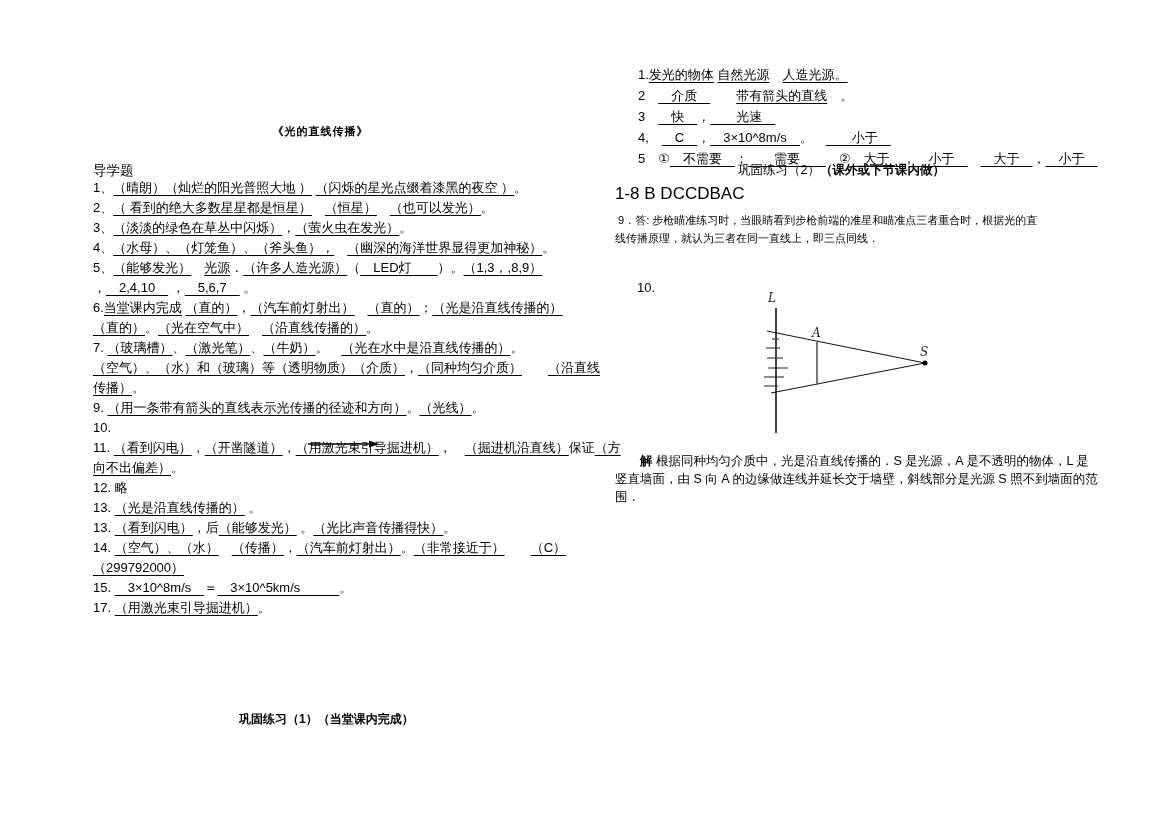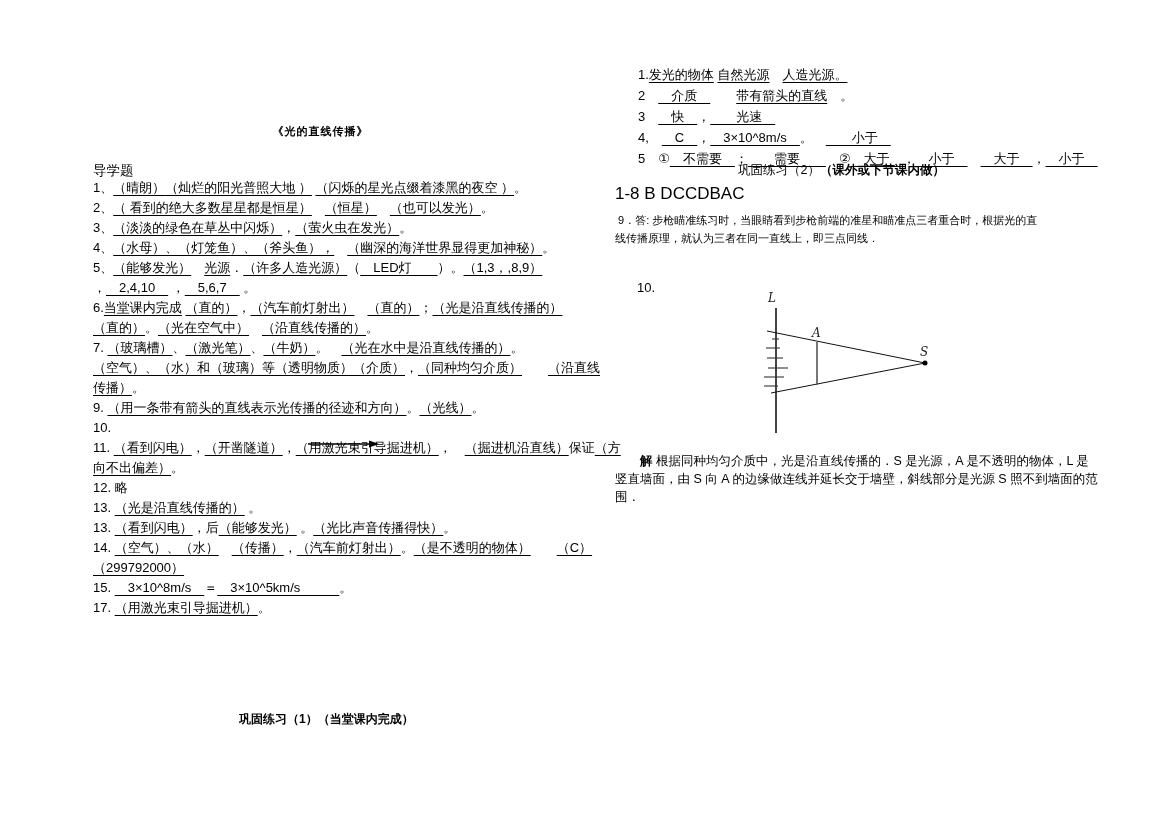--- a/index.html
+++ b/index.html
@@ -52,21 +52,21 @@
     <div class="tline"><span>7. </span><span class="u">（玻璃槽）</span><span>、</span><span class="u">（激光笔）</span><span>、</span><span class="u">（牛奶）</span><span>。　</span><span class="u">（光在水中是沿直线传播的）</span><span>。</span></div>
     <div class="tline"><span class="u">（空气）、（水）和（玻璃）等（透明物质）</span><span class="u">（介质）</span><span>，</span><span class="u">（同种均匀介质）</span><span>　　</span><span class="u">（沿直线</span></div>
     <div class="tline"><span class="u">传播）</span><span>。</span></div>
     <div class="tline"><span>9. </span><span class="u">（用一条带有箭头的直线表示光传播的径迹和方向）</span><span>。</span><span class="u">（光线）</span><span>。</span></div>
     <div class="tline"><span>10.</span></div>
     <div class="tline"><span>11. </span><span class="u">（看到闪电）</span><span>，</span><span class="u">（开凿隧道）</span><span>，</span><span class="u">（用激光束引导掘进机）</span><span>，　</span><span class="u">（掘进机沿直线）</span><span>保证</span><span class="u">（方</span></div>
     <div class="tline"><span class="u">向不出偏差）</span><span>。</span></div>
     <div class="tline"><span>12. 略</span></div>
     <div class="tline"><span>13. </span><span class="u">（光是沿直线传播的）</span><span> 。</span></div>
     <div class="tline"><span>13. </span><span class="u">（看到闪电）</span><span>，后</span><span class="u">（能够发光）</span><span> 。</span><span class="u">（光比声音传播得快）</span><span>。</span></div>
-    <div class="tline"><span>14. </span><span class="u">（空气）、（水）</span><span>　</span><span class="u">（传播）</span><span>，</span><span class="u">（汽车前灯射出）</span><span>。</span><span class="u">（是不透明的物体）</span><span>　　</span><span class="u">（C）</span></div>
+    <div class="tline"><span>14. </span><span class="u">（空气）、（水）</span><span>　</span><span class="u">（传播）</span><span>，</span><span class="u">（汽车前灯射出）</span><span>。</span><span class="u">（非常接近于）</span><span>　　</span><span class="u">（C）</span></div>
     <div class="tline"><span class="u">（299792000）</span></div>
     <div class="tline"><span>15. </span><span class="u">　3×10^8m/s　</span><span>＝</span><span class="u">　3×10^5km/s　　　</span><span>。</span></div>
     <div class="tline"><span>17. </span><span class="u">（用激光束引导掘进机）</span><span>。</span></div>
   </div>
 
 <svg class="abs" id="ray-arrow" width="72" height="12" viewBox="0 0 72 12">
   <line x1="0" y1="6" x2="62" y2="6" stroke="#000" stroke-width="1.3"></line>
   <polygon points="61,2.5 71,6 61,9.5" fill="#000"></polygon>
 </svg>
 

